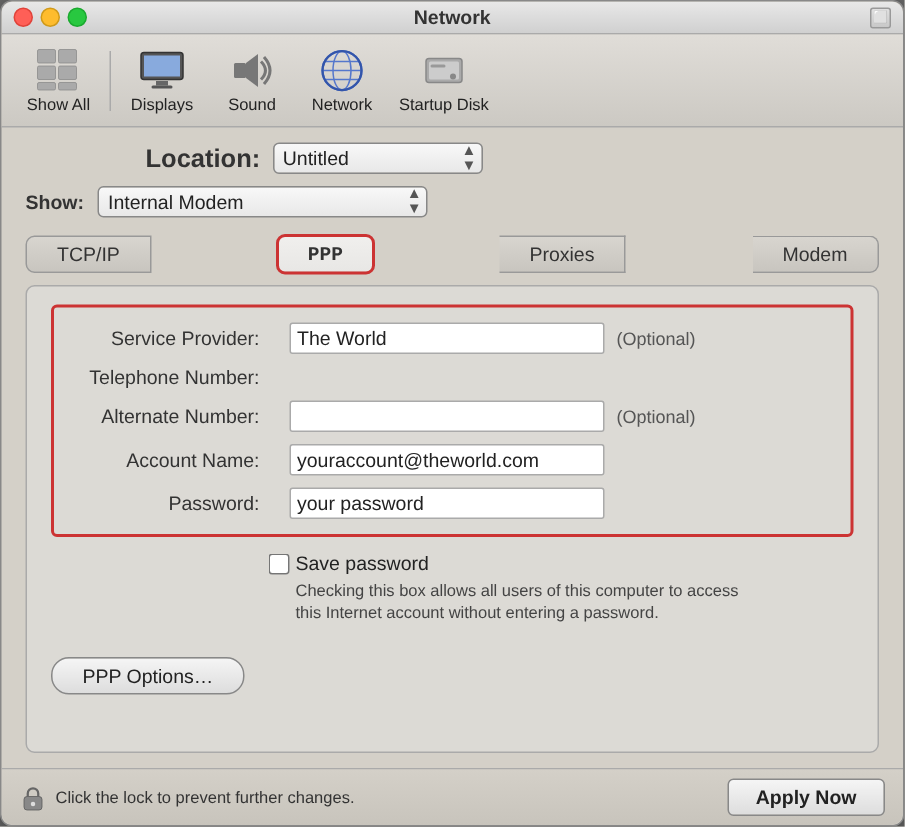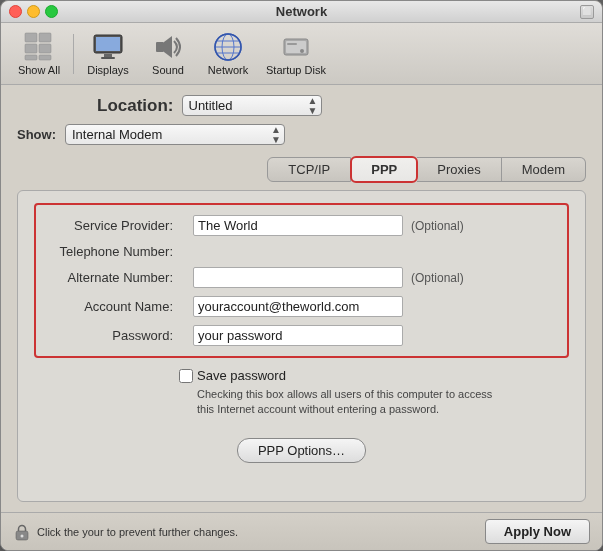--- a/index.html
+++ b/index.html
@@ -158,21 +158,21 @@
     }
     .show-label {
       font-size: 13px;
       color: #333;
       font-weight: bold;
       min-width: 40px;
     }
     
     .tabs-container {
       display: flex;
-      justify-content: flex-end;
+      justify-content: space-between;
       gap: 0;
       margin-top: 4px;
     }
     .tab {
       padding: 4px 20px;
       font-size: 13px;
       color: #333;
       cursor: pointer;
       border: 1px solid #999;
       background: linear-gradient(to bottom, #d8d5cf, #c8c5bf);
@@ -188,20 +188,21 @@
       border-left: none;
     }
     .tab.active {
       background: linear-gradient(to bottom, #f0efed, #e8e7e5);
       border: 2px solid #cc3333;
       border-radius: 6px;
       z-index: 2;
       font-weight: bold;
       margin: -1px;
       padding: 4px 19px;
+      font-family: Liberation Mono, monospace;
     }
     
     .form-panel {
       border: 1px solid #aaa;
       border-radius: 6px;
       background: #dcdad5;
       padding: 12px 16px;
       margin-top: 0;
       flex: 1;
     }
@@ -266,21 +267,21 @@
     .save-password-desc {
       font-size: 11px;
       color: #444;
       max-width: 320px;
       line-height: 1.4;
       padding-left: 18px;
     }
     
     .ppp-options-row {
       display: flex;
-      justify-content: center;
+      justify-content: flex-start;
       margin-top: 20px;
     }
     .ppp-options-btn {
       background: linear-gradient(to bottom, #f5f5f5, #ddd);
       border: 1px solid #888;
       border-radius: 12px;
       padding: 4px 20px;
       font-size: 13px;
       color: #222;
       cursor: pointer;
@@ -491,17 +492,17 @@
     </div>
   </div>
 
   <div class="bottom-bar">
     <div class="lock-section">
       <svg class="lock-icon-svg" viewBox="0 0 18 18" fill="none">
         <rect x="3" y="8" width="12" height="9" rx="2" fill="#888" stroke="#555" stroke-width="0.5"></rect>
         <path d="M5.5 8V6a3.5 3.5 0 017 0v2" stroke="#666" stroke-width="1.5" fill="none"></path>
         <circle cx="9" cy="13" r="1.5" fill="#ddd"></circle>
       </svg>
-      <span class="lock-text">Click the your to prevent further changes.</span>
+      <span class="lock-text">Click the lock to prevent further changes.</span>
     </div>
     <button class="apply-btn">Apply Now</button>
   </div>
 </div>
 
 </body></html>

